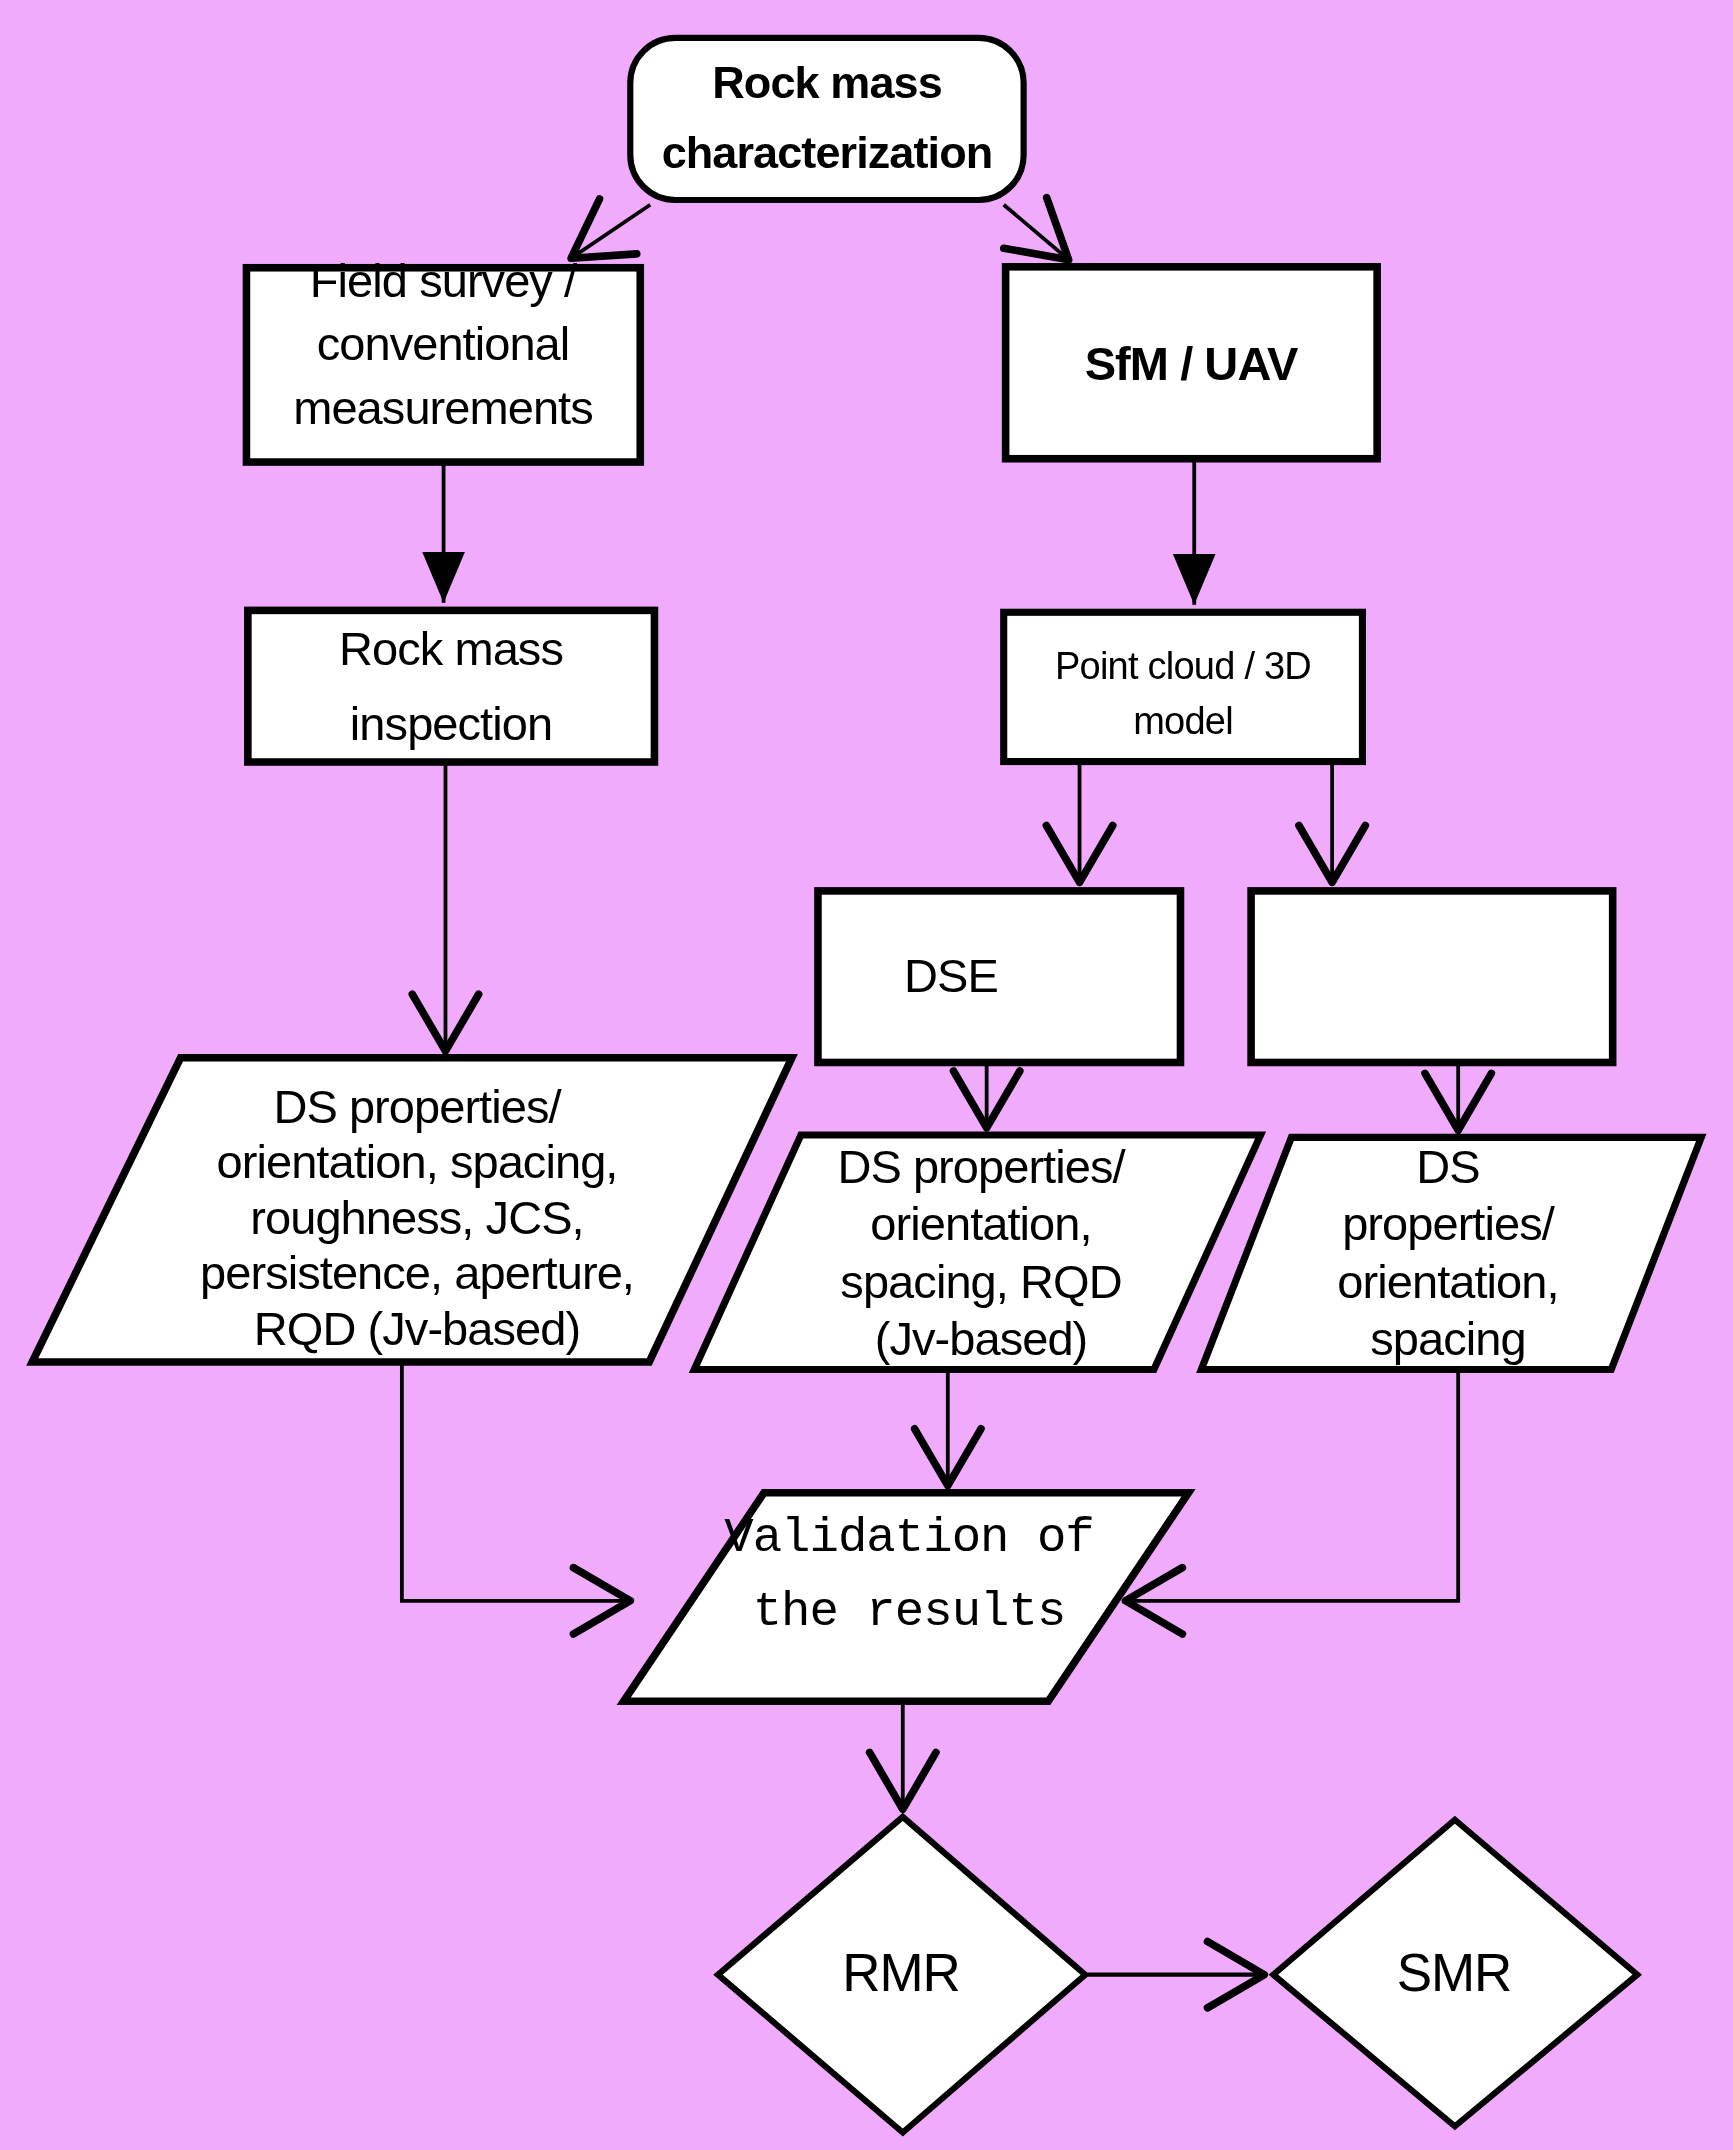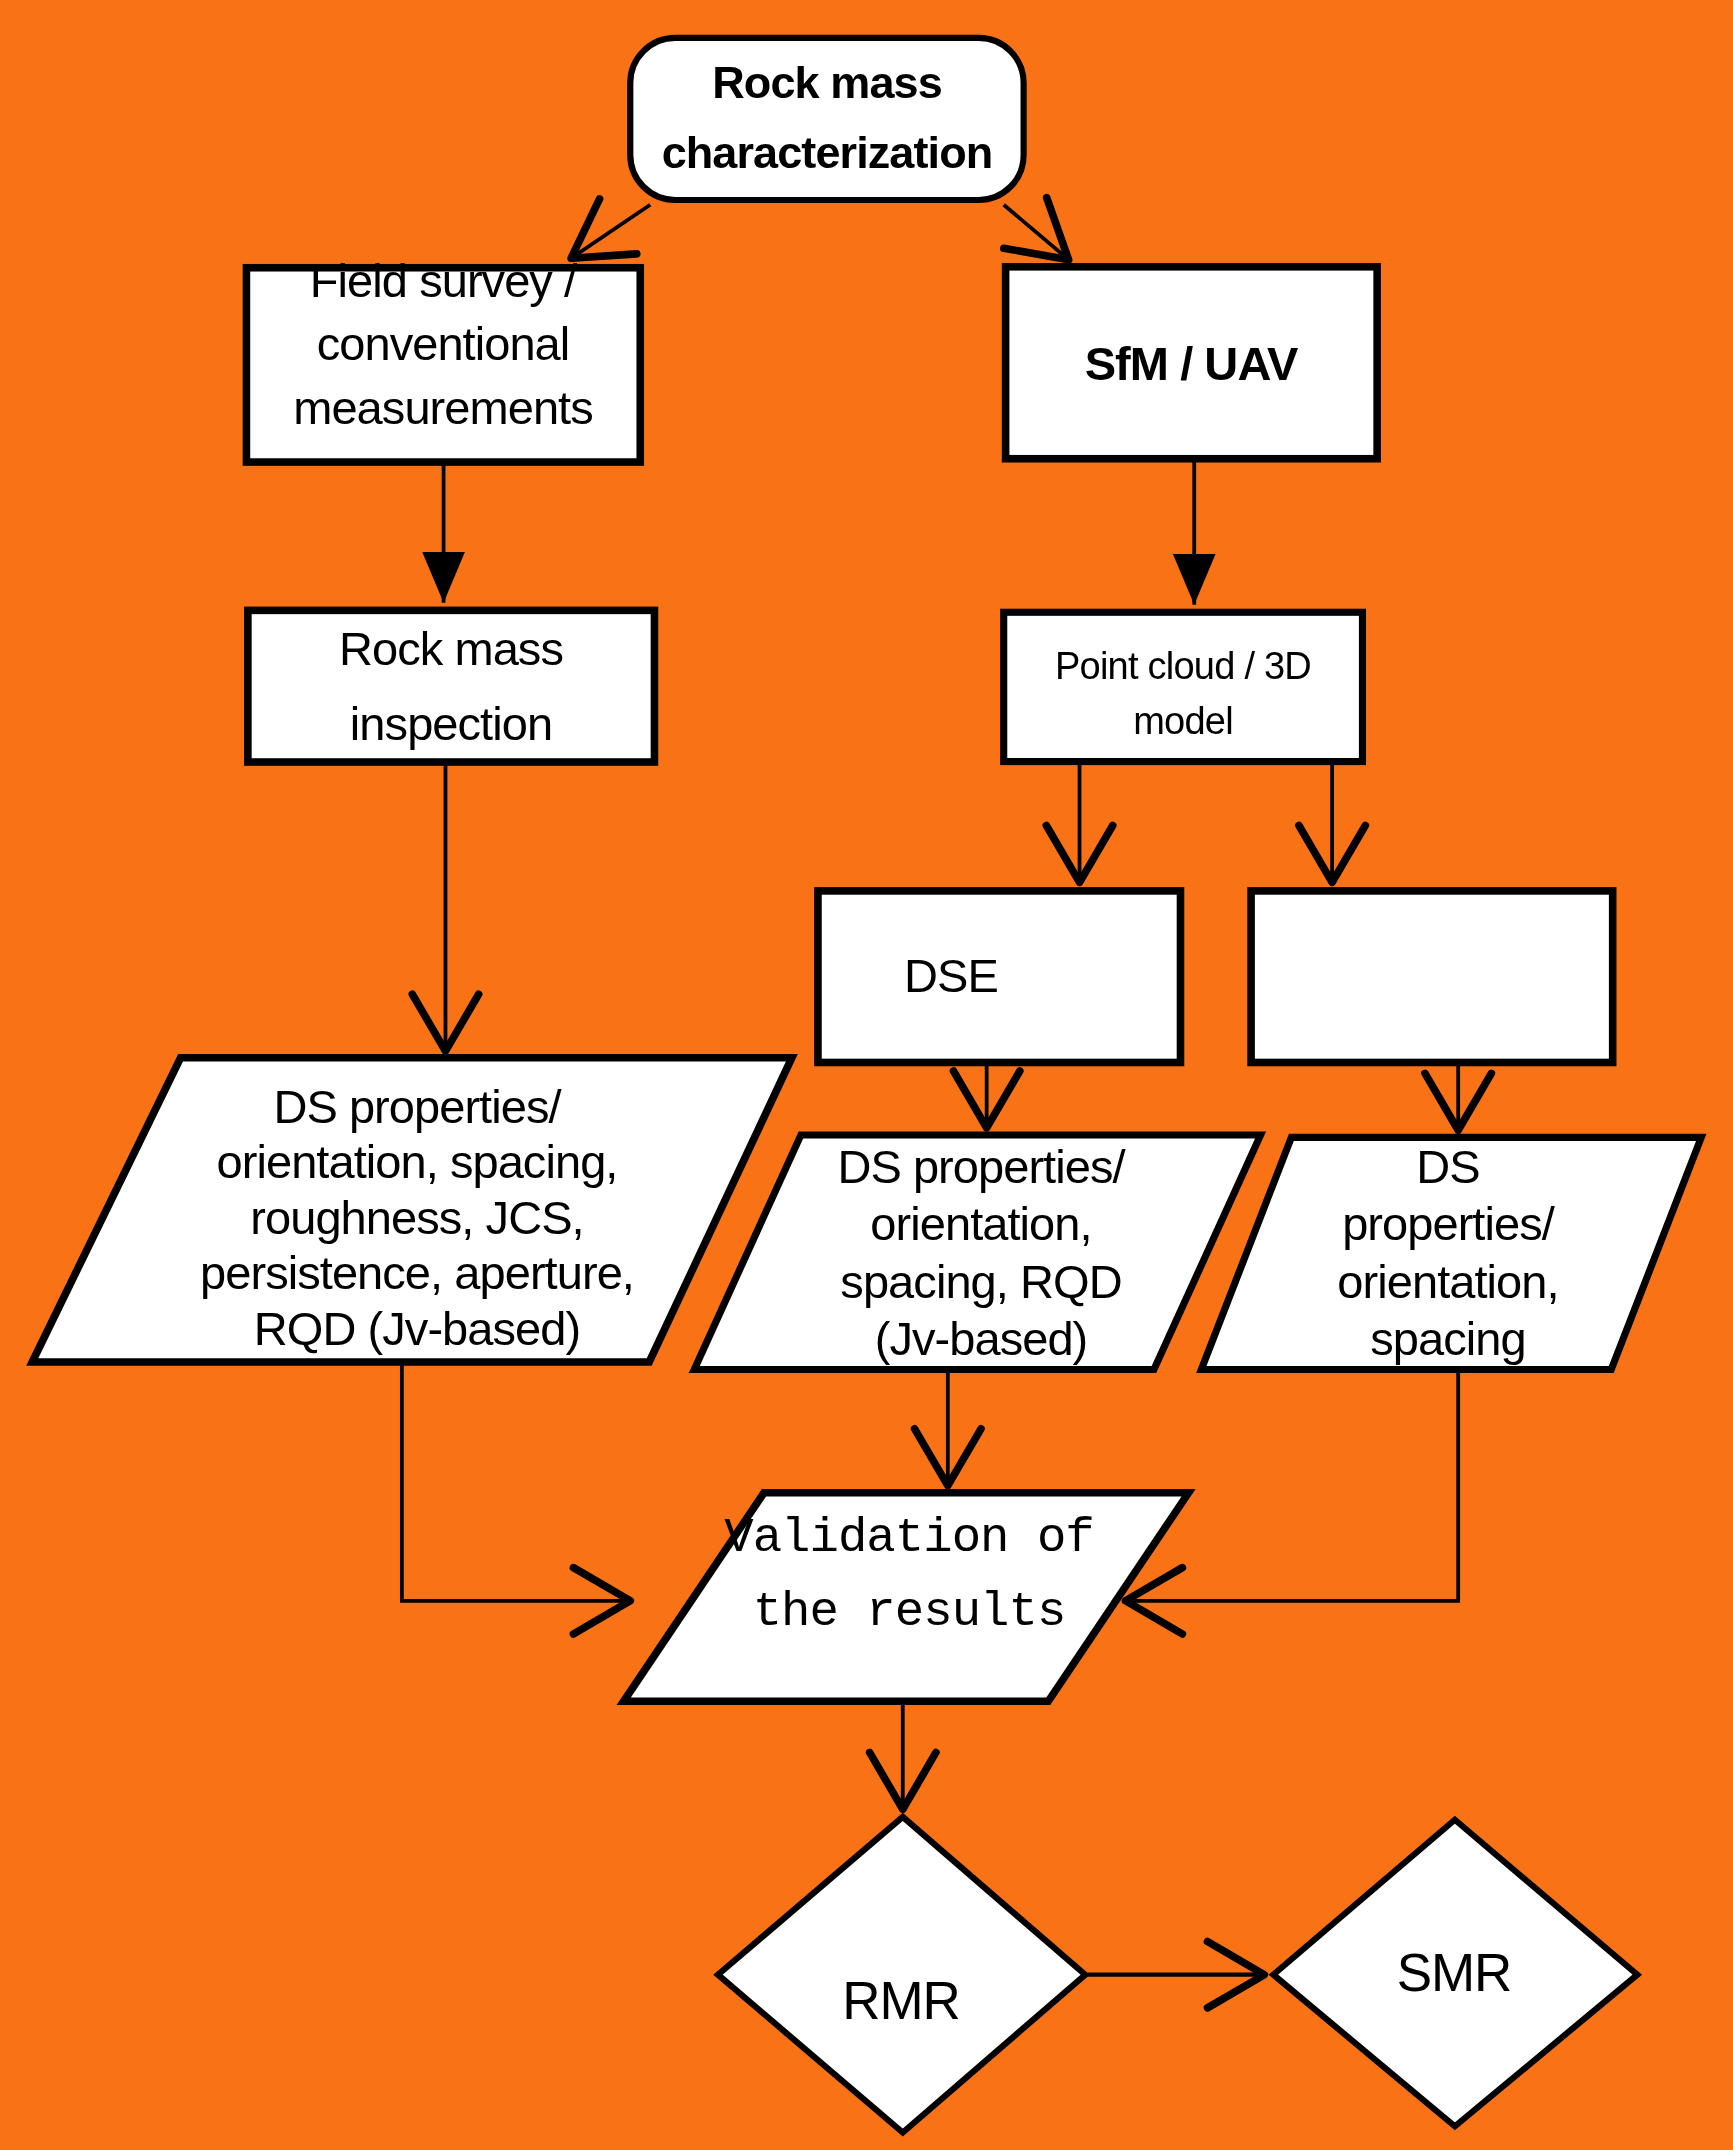--- a/index.html
+++ b/index.html
@@ -1,20 +1,20 @@
 <!DOCTYPE html>
 <html style="font-size:7.6px"><head>
 <meta charset="utf-8">
 <style>
   html, body { margin: 0; padding: 0; background: #ffffff; }
   .canvas {
     position: relative;
     width: 1734px;
     height: 2151px;
-    background: #f97316;
+    background: #f0abfc;
     font-family: "Liberation Sans", sans-serif;
     color: #000000;
   }
   .layer {
     position: absolute;
     left: 0; top: 0;
     width: 1734px;
     height: 2151px;
   }
   .label {
@@ -92,17 +92,17 @@
   <div class="label" style="left:981px; top:1253px; font-size:47px; line-height:1.22;">DS properties/
 orientation,
 spacing, RQD
 (Jv-based)</div>
   <div class="label" style="left:1448px; top:1253px; font-size:47px; line-height:1.22;text-align:center;">DS
 properties/
 orientation,
 spacing</div>
   <div class="label" style="left:909px; top:1575px; font-size:49px; line-height:1.5;font-family:Liberation Mono, monospace;">Validation of
 the results</div>
-  <div class="label" style="left:901px; top:1973px; font-size:53px; line-height:1.2;margin-top:28px;">RMR</div>
+  <div class="label" style="left:901px; top:1973px; font-size:53px; line-height:1.2;">RMR</div>
   <div class="label" style="left:1454px; top:1973px; font-size:53px; line-height:1.2;">SMR</div>
 
 </div>
 
 
 </body></html>

